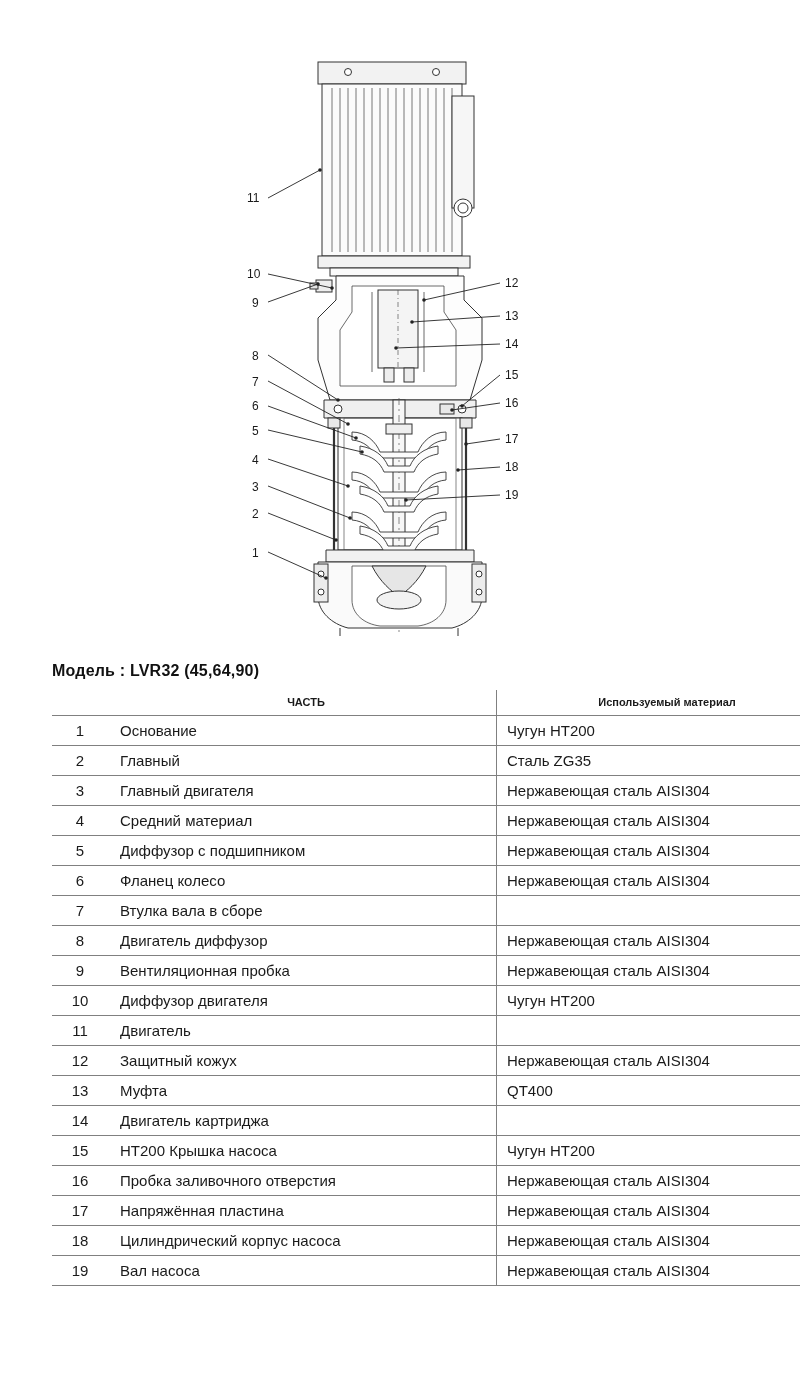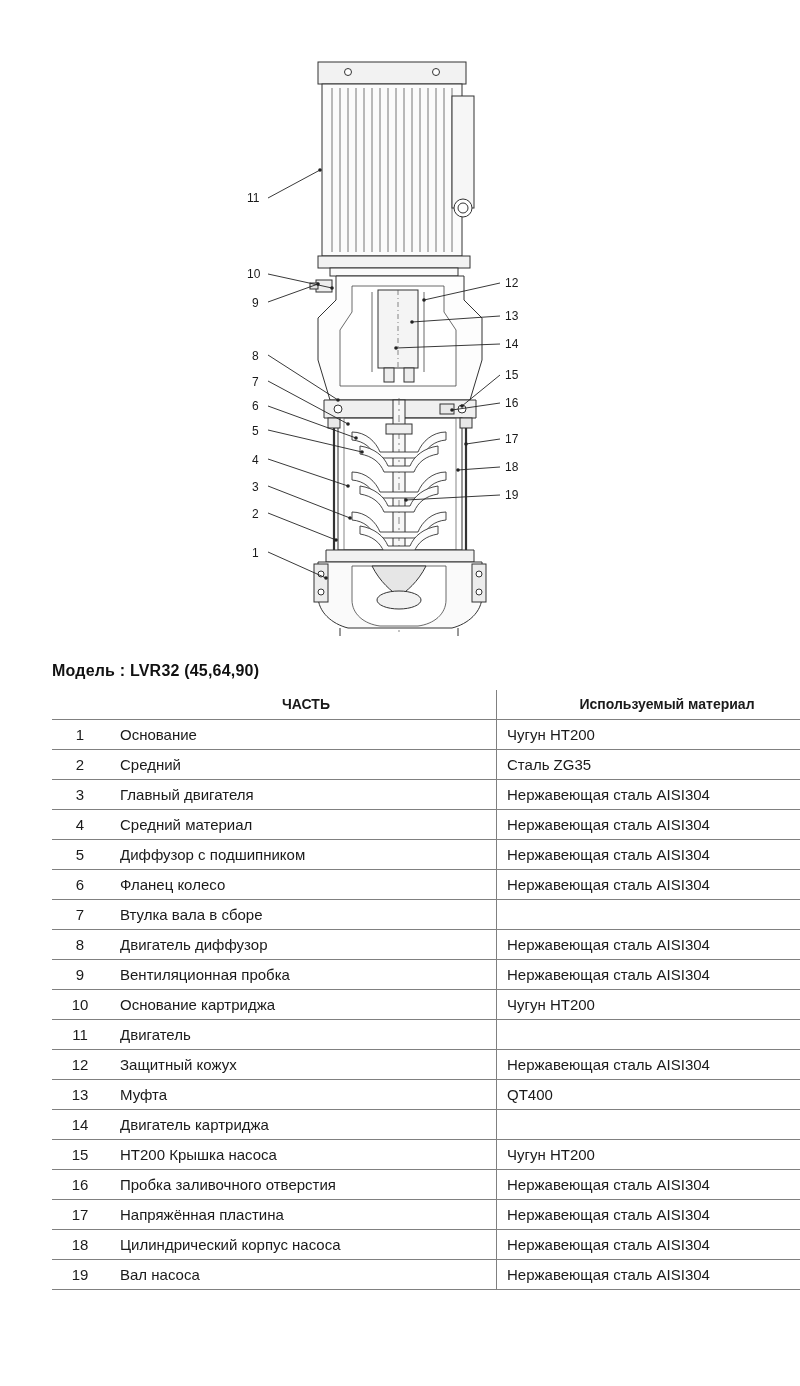--- a/index.html
+++ b/index.html
@@ -58,21 +58,21 @@
   table.parts th, table.parts td {
     border-top: 1px solid #808080;
     border-bottom: 1px solid #808080;
     font-size: 15px;
     padding: 6px 4px 6px 8px;
     vertical-align: middle;
     background: #fff;
   }
   table.parts th {
     font-weight: bold;
-    font-size: 14px;
+    font-size: 11px;
     border-top: none;
     padding-bottom: 7px;
   }
   table.parts tr > *:nth-child(1) {
     width: 56px;
     text-align: center;
     padding-left: 0;
   }
   table.parts tr > *:nth-child(2) {
     width: 372px;
@@ -282,21 +282,21 @@
       </tr>
     </thead>
     <tbody id="parts-body">
         <tr>
           <td>1</td>
           <td>Основание</td>
           <td>Чугун HT200</td>
         </tr>
         <tr>
           <td>2</td>
-          <td>Средний</td>
+          <td>Главный</td>
           <td>Сталь ZG35</td>
         </tr>
         <tr>
           <td>3</td>
           <td>Главный двигателя</td>
           <td>Нержавеющая сталь AISI304</td>
         </tr>
         <tr>
           <td>4</td>
           <td>Средний материал</td>
@@ -322,21 +322,21 @@
           <td>Двигатель диффузор</td>
           <td>Нержавеющая сталь AISI304</td>
         </tr>
         <tr>
           <td>9</td>
           <td>Вентиляционная пробка</td>
           <td>Нержавеющая сталь AISI304</td>
         </tr>
         <tr>
           <td>10</td>
-          <td>Основание картриджа</td>
+          <td>Диффузор двигателя</td>
           <td>Чугун HT200</td>
         </tr>
         <tr>
           <td>11</td>
           <td>Двигатель</td>
           <td></td>
         </tr>
         <tr>
           <td>12</td>
           <td>Защитный кожух</td>

